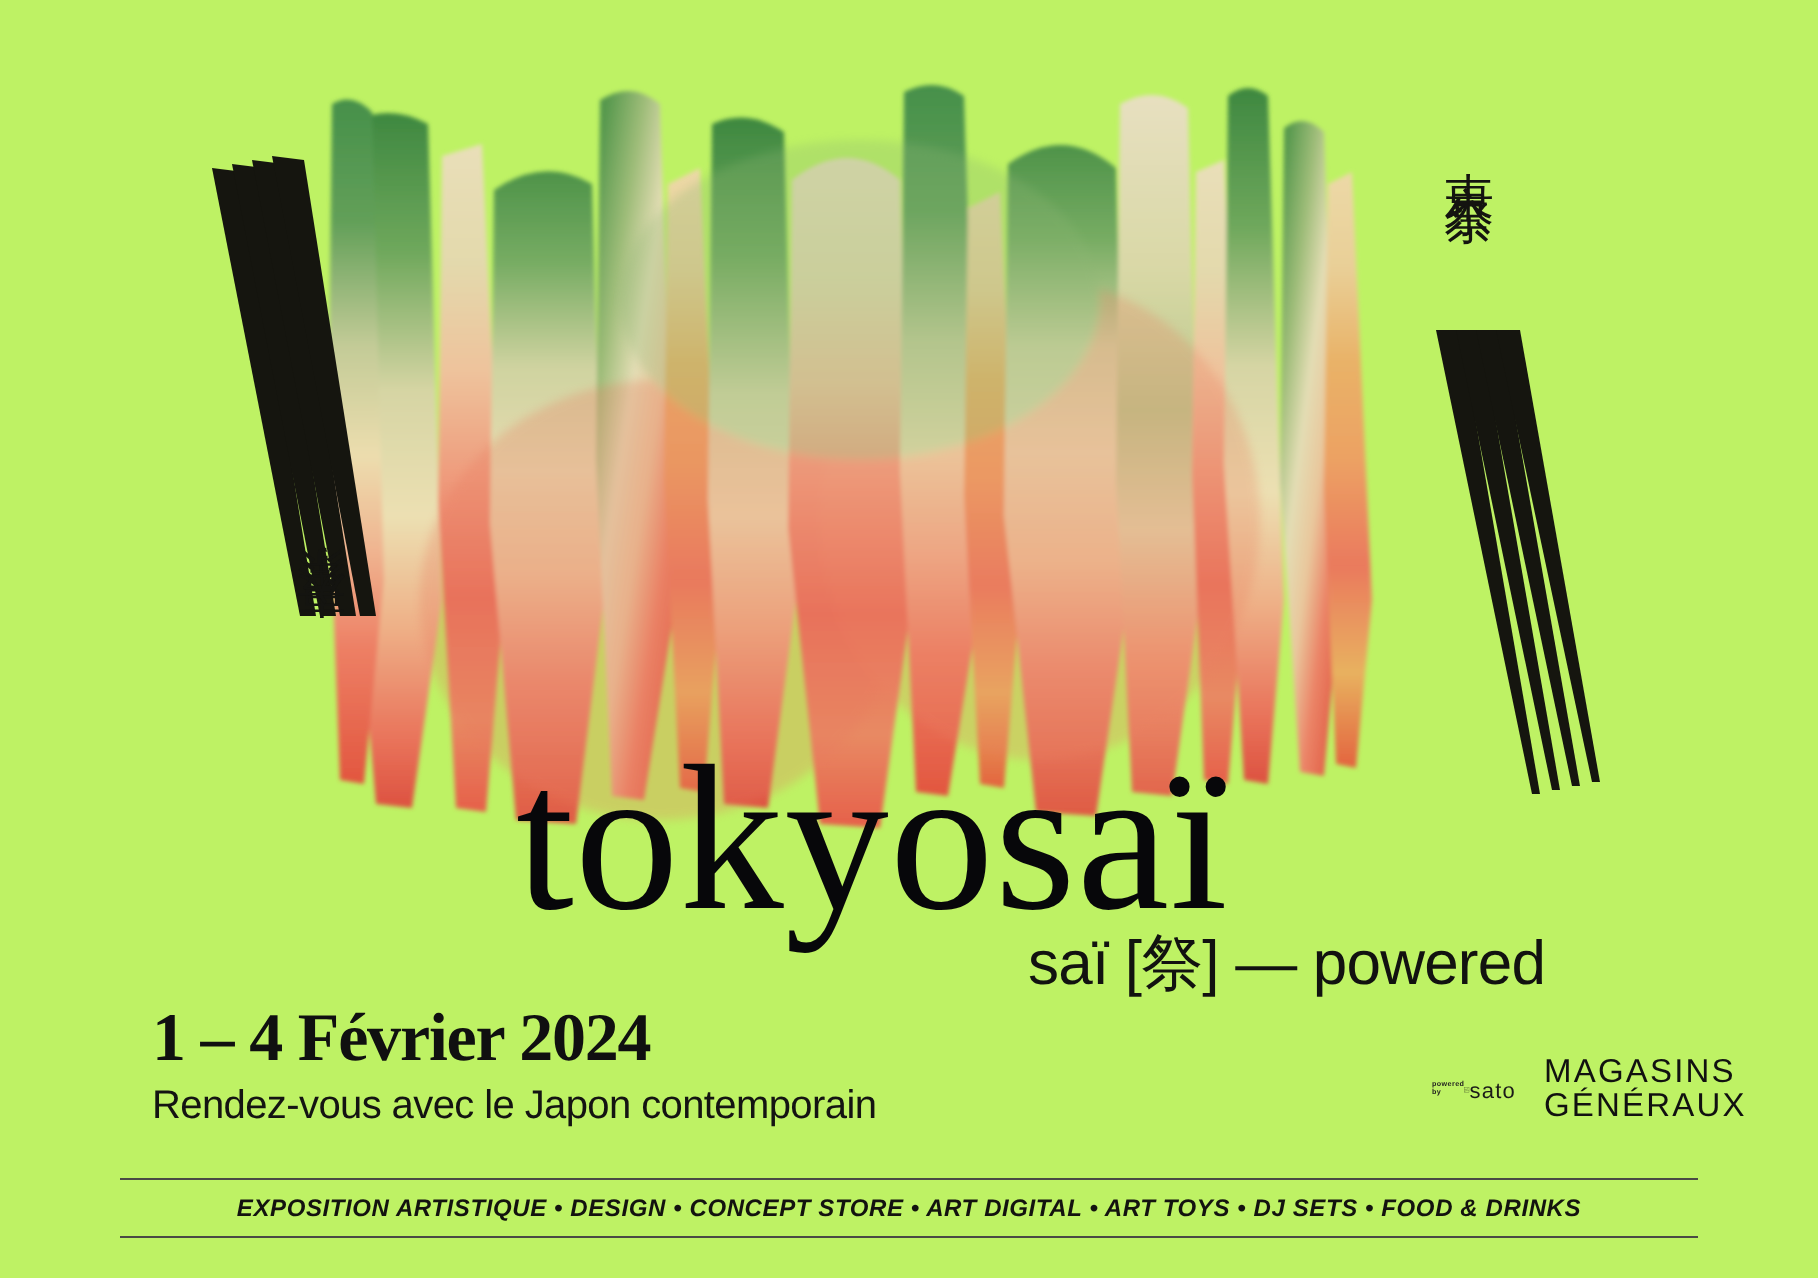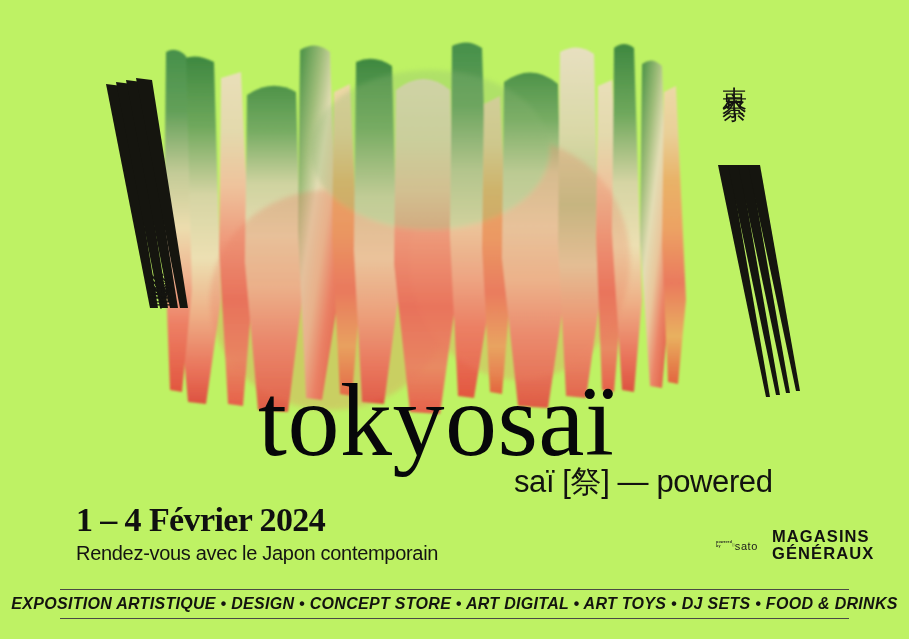--- a/index.html
+++ b/index.html
@@ -87,37 +87,37 @@
     font-family:"Liberation Sans",sans-serif;line-height:1;margin-bottom:1.5px;
     text-transform:lowercase;font-weight:bold;
   }
   .sato-mark{width:26px;height:24px;}
   .sato-name{
     font-family:"Liberation Sans",sans-serif;font-size:11px;color:#1a1a18;
     letter-spacing:.6px;margin-top:2px;line-height:1;
   }
   .mg{
     font-family:"Liberation Sans", sans-serif;
-    font-weight:bold;font-size:16.5px;line-height:1.06;
+    font-weight:normal;font-size:16.5px;line-height:1.06;
     letter-spacing:1.1px;color:#111110;
   }
   .mg div{white-space:nowrap;}
 
   
   .ticker{
     position:absolute;left:60px;top:589px;width:789px;
     border-top:1.6px solid #4a4a44;
     border-bottom:1.6px solid #4a4a44;
     height:28px;
     display:flex;align-items:center;justify-content:center;
   }
   .ticker span{
     font-family:"Liberation Sans", sans-serif;
     font-style:italic;font-weight:bold;
-    font-size:16px;letter-spacing:.3px;color:#13130f;
+    font-size:12px;letter-spacing:.3px;color:#13130f;
     white-space:nowrap;
   }
 </style>
 </head>
 <body>
 
 <div class="poster">
 
   <div class="artwork">
     <svg class="art-svg" width="909" height="639" viewBox="0 0 909 639">

